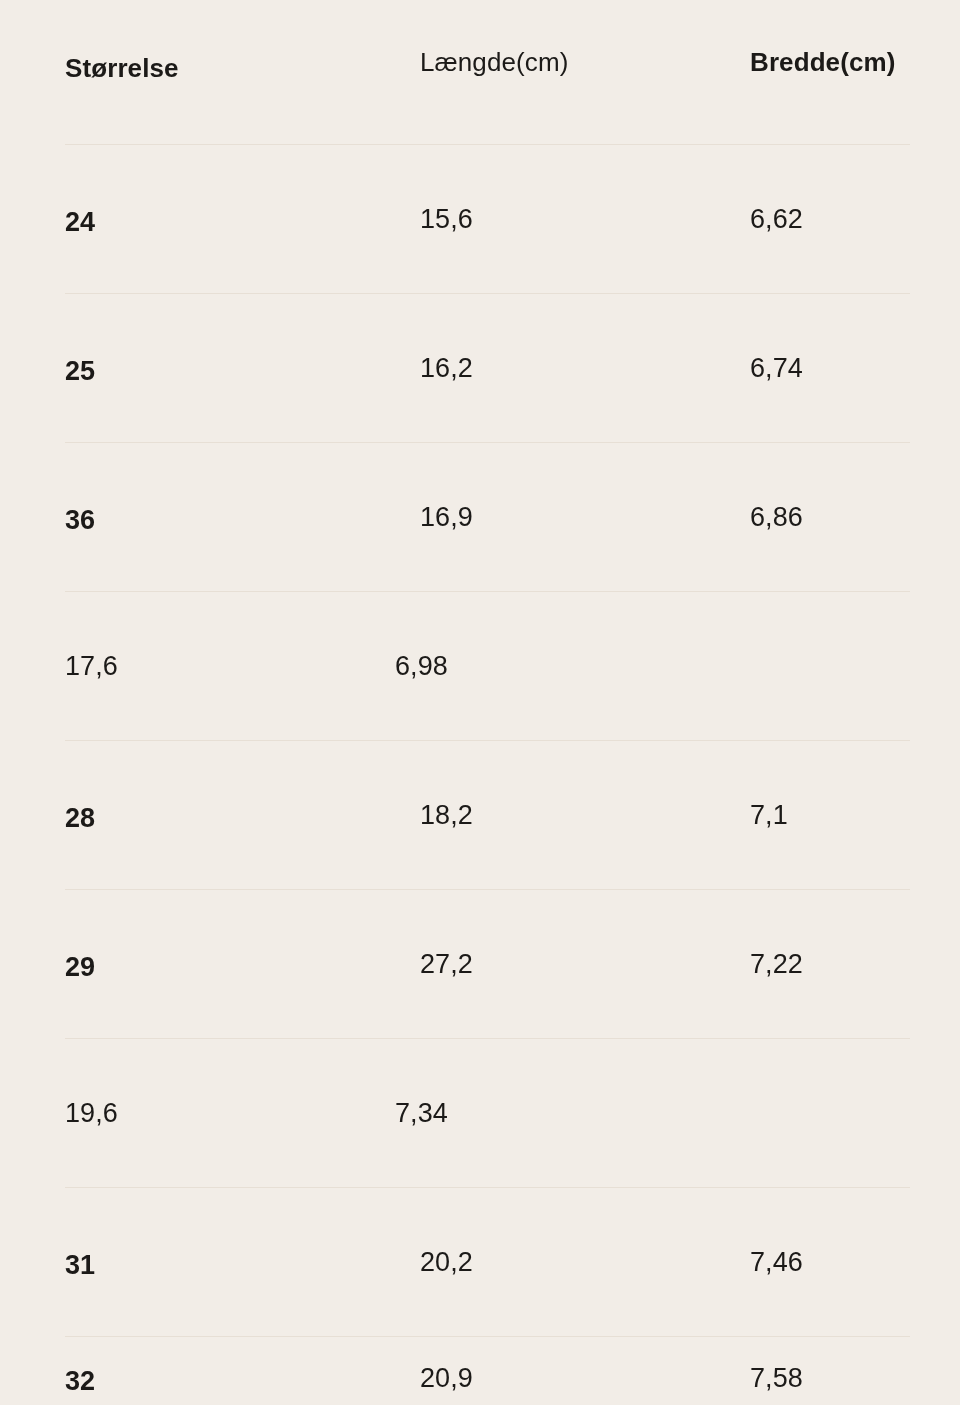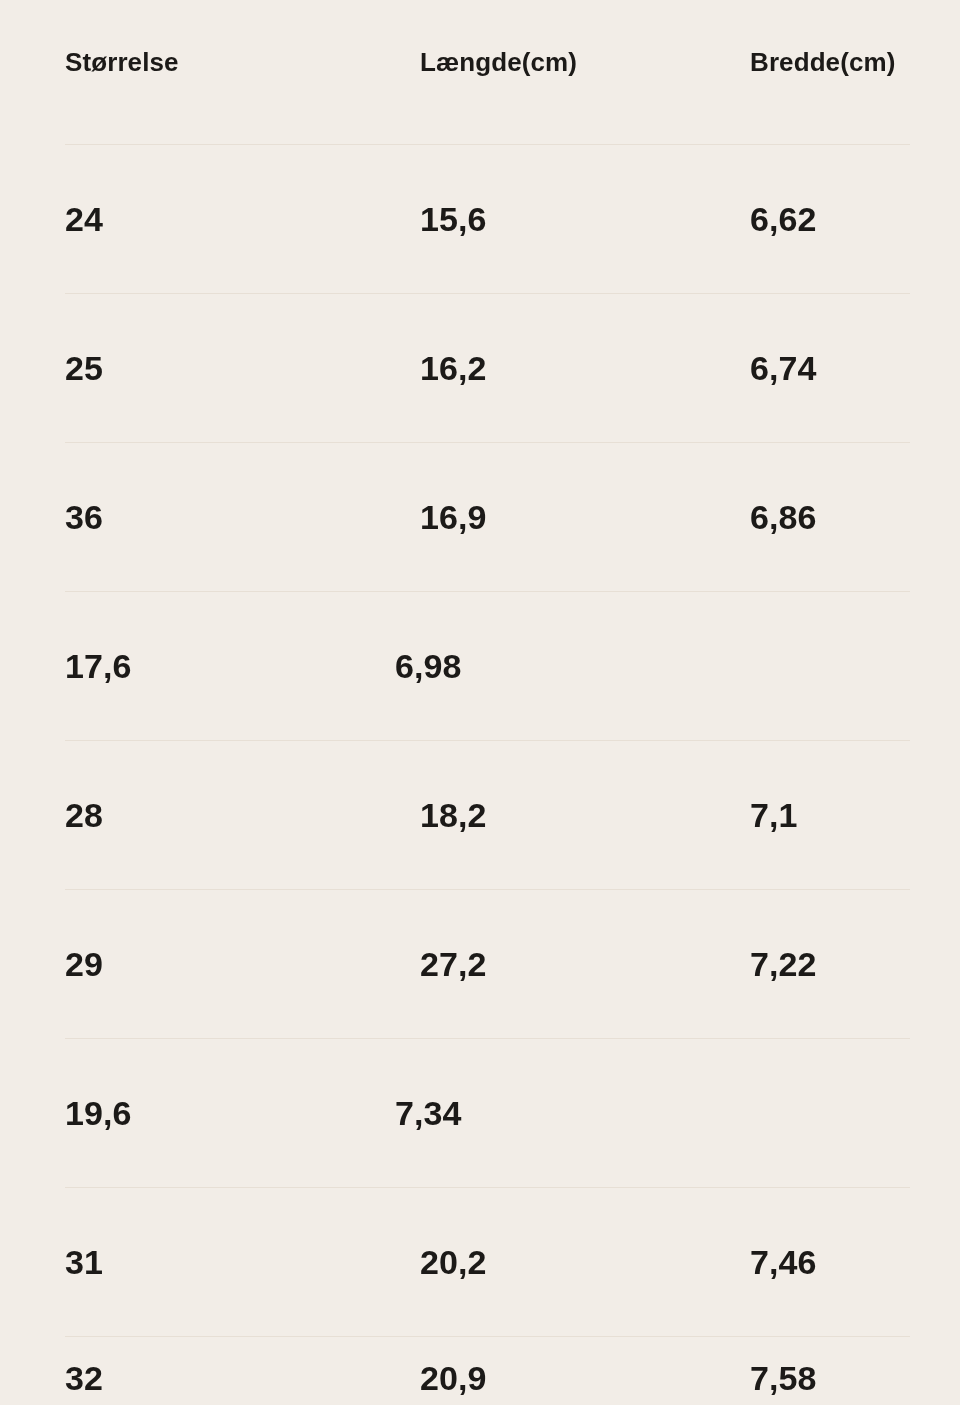--- a/index.html
+++ b/index.html
@@ -45,35 +45,35 @@
     position: absolute;
     left: 0;
     right: 0;
     bottom: 0;
     height: 1px;
     background: #e7dfd5;
   }
 
   .cell {
     box-sizing: border-box;
-    font-size: 34px;
+    font-size: 27px;
     line-height: 1.1;
     letter-spacing: 0.1px;
     white-space: nowrap;
   }
 
-  .col-size   { width: 355px; }
+  .col-size   { width: 355px; margin-top: 6px; }
   .col-length { width: 330px; }
   .col-width  { width: 160px; }
 
   .cell.strong {
     font-weight: 700;
   }
   .cell.regular {
-    font-weight: 700;
+    font-weight: 400;
   }
 
   .header-row .cell {
     font-size: 26px;
   }
 
   
   .clipped-row {
     height: 60px;
     overflow: hidden;

